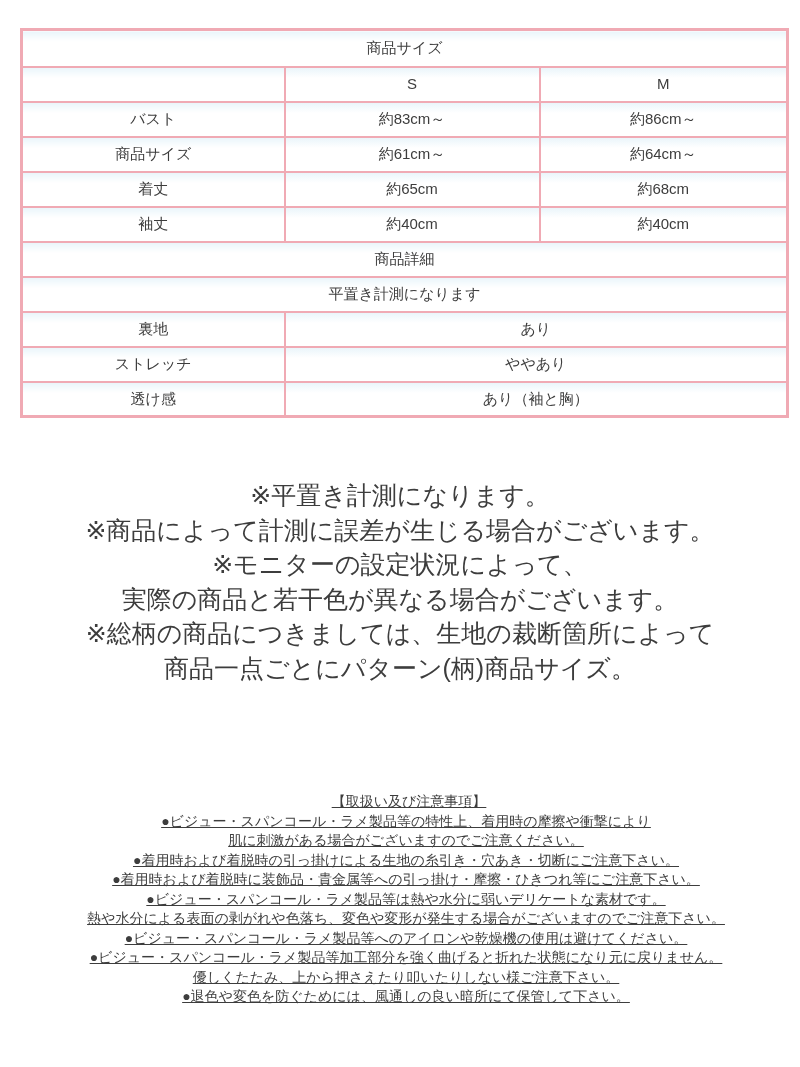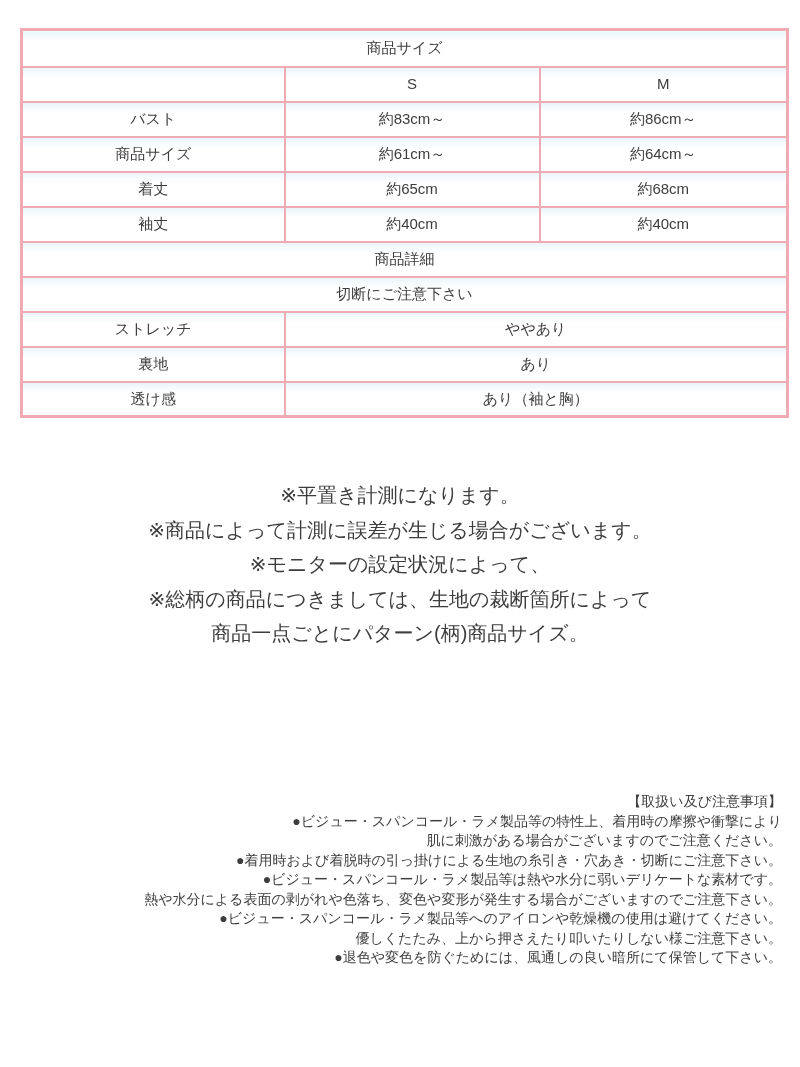--- a/index.html
+++ b/index.html
@@ -40,34 +40,35 @@
     overflow: hidden;
   }
   .size-table tr.title-row td { height: 37px; }
 
   
   .measure-notes {
     position: absolute;
     top: 478px; left: 0;
     width: 800px;
     text-align: center;
-    font-size: 20px;
+    font-size: 25px;
     line-height: 34.5px;
     color: #3d3d3d;
   }
 
   
   .care-notes {
     position: absolute;
     top: 792px; left: 30px;
     width: 752px;
-    text-align: right;
+    text-align: center;
     font-size: 14px;
     line-height: 19.5px;
     color: #3d3d3d;
+    text-decoration: underline;
   }
   .care-notes .care-heading { padding-left: 6px; }
 </style>
 </head>
 <body>
 
 <table class="size-table">
   <colgroup>
       <col class="c1">
       <col class="c2">
@@ -99,48 +100,51 @@
     </tr>
     <tr>
       <td>袖丈</td>
       <td>約40cm</td>
       <td>約40cm</td>
     </tr>
     <tr>
       <td colspan="3">商品詳細</td>
     </tr>
     <tr>
-      <td colspan="3">切断にご注意下さい</td>
+      <td colspan="3">平置き計測になります</td>
+    </tr>
+    <tr>
+      <td>裏地</td>
+      <td colspan="2">あり</td>
     </tr>
     <tr>
       <td>ストレッチ</td>
       <td colspan="2">ややあり</td>
-    </tr>
-    <tr>
-      <td>裏地</td>
-      <td colspan="2">あり</td>
     </tr>
     <tr>
       <td>透け感</td>
       <td colspan="2">あり（袖と胸）</td>
     </tr>
   </tbody>
 </table>
 
 <div class="measure-notes">
   <div>※平置き計測になります。</div>
   <div>※商品によって計測に誤差が生じる場合がございます。</div>
   <div>※モニターの設定状況によって、</div>
+  <div>実際の商品と若干色が異なる場合がございます。</div>
   <div>※総柄の商品につきましては、生地の裁断箇所によって</div>
   <div>商品一点ごとにパターン(柄)商品サイズ。</div>
 </div>
 
 <div class="care-notes">
   <div class="care-heading">【取扱い及び注意事項】</div>
   <div>●ビジュー・スパンコール・ラメ製品等の特性上、着用時の摩擦や衝撃により</div>
   <div>肌に刺激がある場合がございますのでご注意ください。</div>
   <div>●着用時および着脱時の引っ掛けによる生地の糸引き・穴あき・切断にご注意下さい。</div>
+  <div>●着用時および着脱時に装飾品・貴金属等への引っ掛け・摩擦・ひきつれ等にご注意下さい。</div>
   <div>●ビジュー・スパンコール・ラメ製品等は熱や水分に弱いデリケートな素材です。</div>
   <div>熱や水分による表面の剥がれや色落ち、変色や変形が発生する場合がございますのでご注意下さい。</div>
   <div>●ビジュー・スパンコール・ラメ製品等へのアイロンや乾燥機の使用は避けてください。</div>
+  <div>●ビジュー・スパンコール・ラメ製品等加工部分を強く曲げると折れた状態になり元に戻りません。</div>
   <div>優しくたたみ、上から押さえたり叩いたりしない様ご注意下さい。</div>
   <div>●退色や変色を防ぐためには、風通しの良い暗所にて保管して下さい。</div>
 </div>
 
 </body></html>

